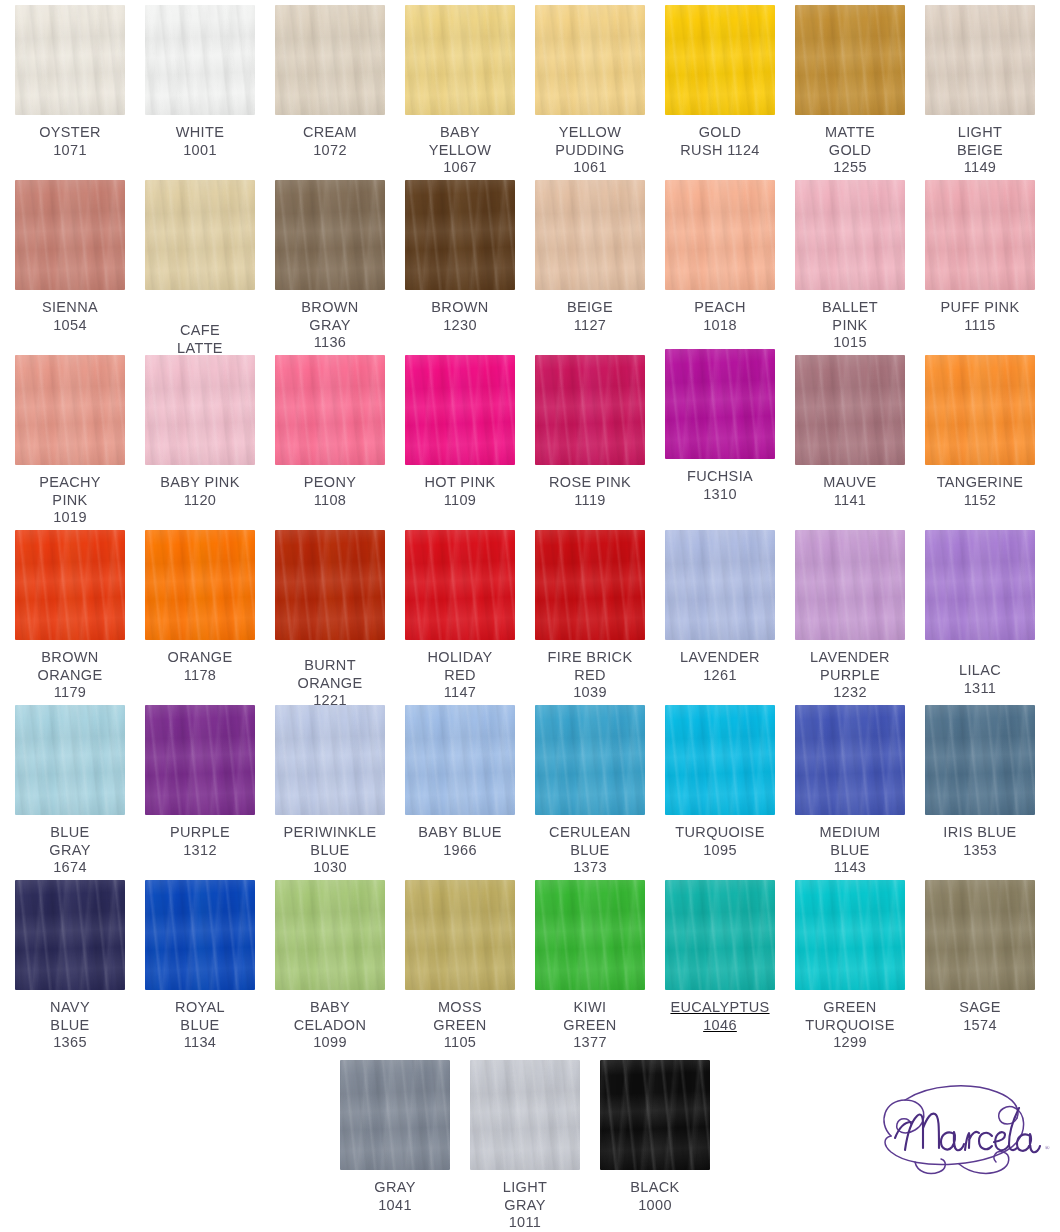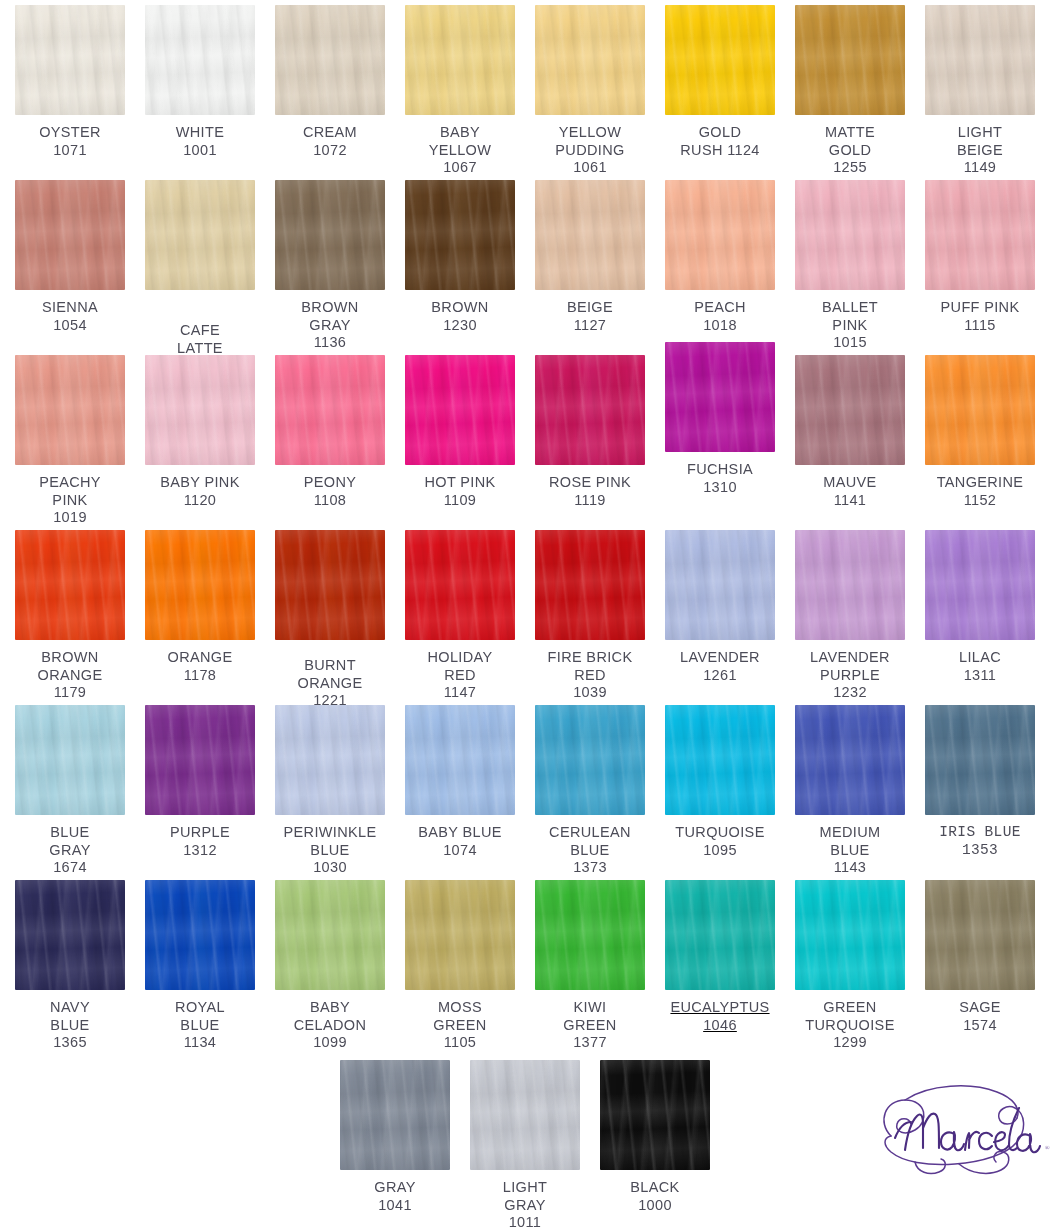--- a/index.html
+++ b/index.html
@@ -295,21 +295,21 @@
     </div>
     <div class="swatch-cell" style="left: 525px; top: 355px;">
       <div class="swatch" title="ROSE PINK" style="background: rgb(201, 22, 92);">
         <div class="sheen-band"></div>
         <div class="sheen-h"></div>
         <div class="sheen-v"></div>
       </div>
       <div class="caption">ROSE PINK
 1119</div>
     </div>
-    <div class="swatch-cell" style="left: 655px; top: 342px; justify-content: flex-end;">
+    <div class="swatch-cell" style="left: 655px; top: 349px; justify-content: flex-end;">
       <div class="swatch" title="FUCHSIA" style="background: rgb(179, 18, 156);">
         <div class="sheen-band"></div>
         <div class="sheen-h"></div>
         <div class="sheen-v"></div>
       </div>
       <div class="caption">FUCHSIA
 1310</div>
     </div>
     <div class="swatch-cell" style="left: 785px; top: 355px;">
       <div class="swatch" title="MAUVE" style="background: rgb(168, 116, 125);">
@@ -390,21 +390,21 @@
     <div class="swatch-cell" style="left: 785px; top: 530px;">
       <div class="swatch" title="LAVENDER PURPLE" style="background: rgb(198, 154, 210);">
         <div class="sheen-band"></div>
         <div class="sheen-h"></div>
         <div class="sheen-v"></div>
       </div>
       <div class="caption">LAVENDER
 PURPLE
 1232</div>
     </div>
-    <div class="swatch-cell" style="left: 915px; top: 530px;">
+    <div class="swatch-cell" style="left: 915px; top: 530px; gap: 13px;">
       <div class="swatch" title="LILAC" style="background: rgb(168, 125, 212);">
         <div class="sheen-band"></div>
         <div class="sheen-h"></div>
         <div class="sheen-v"></div>
       </div>
       <div class="caption">LILAC
 1311</div>
     </div>
     <div class="swatch-cell" style="left: 5px; top: 705px;">
       <div class="swatch" title="BLUE GRAY" style="background: rgb(167, 211, 224);">
@@ -435,21 +435,21 @@
 BLUE
 1030</div>
     </div>
     <div class="swatch-cell" style="left: 395px; top: 705px;">
       <div class="swatch" title="BABY BLUE" style="background: rgb(159, 189, 231);">
         <div class="sheen-band"></div>
         <div class="sheen-h"></div>
         <div class="sheen-v"></div>
       </div>
       <div class="caption">BABY BLUE
-1074</div>
+1966</div>
     </div>
     <div class="swatch-cell" style="left: 525px; top: 705px;">
       <div class="swatch" title="CERULEAN BLUE" style="background: rgb(58, 163, 204);">
         <div class="sheen-band"></div>
         <div class="sheen-h"></div>
         <div class="sheen-v"></div>
       </div>
       <div class="caption">CERULEAN
 BLUE
 1373</div>
@@ -466,21 +466,21 @@
     <div class="swatch-cell" style="left: 785px; top: 705px;">
       <div class="swatch" title="MEDIUM BLUE" style="background: rgb(68, 86, 182);">
         <div class="sheen-band"></div>
         <div class="sheen-h"></div>
         <div class="sheen-v"></div>
       </div>
       <div class="caption">MEDIUM
 BLUE
 1143</div>
     </div>
-    <div class="swatch-cell" style="left: 915px; top: 705px; font-family: Liberation Mono, monospace;">
+    <div class="swatch-cell" style="left: 915px; top: 705px;">
       <div class="swatch" title="IRIS BLUE" style="background: rgb(80, 114, 140);">
         <div class="sheen-band"></div>
         <div class="sheen-h"></div>
         <div class="sheen-v"></div>
       </div>
       <div class="caption">IRIS BLUE
 1353</div>
     </div>
     <div class="swatch-cell" style="left: 5px; top: 880px;">
       <div class="swatch" title="NAVY BLUE" style="background: rgb(43, 42, 88);">

